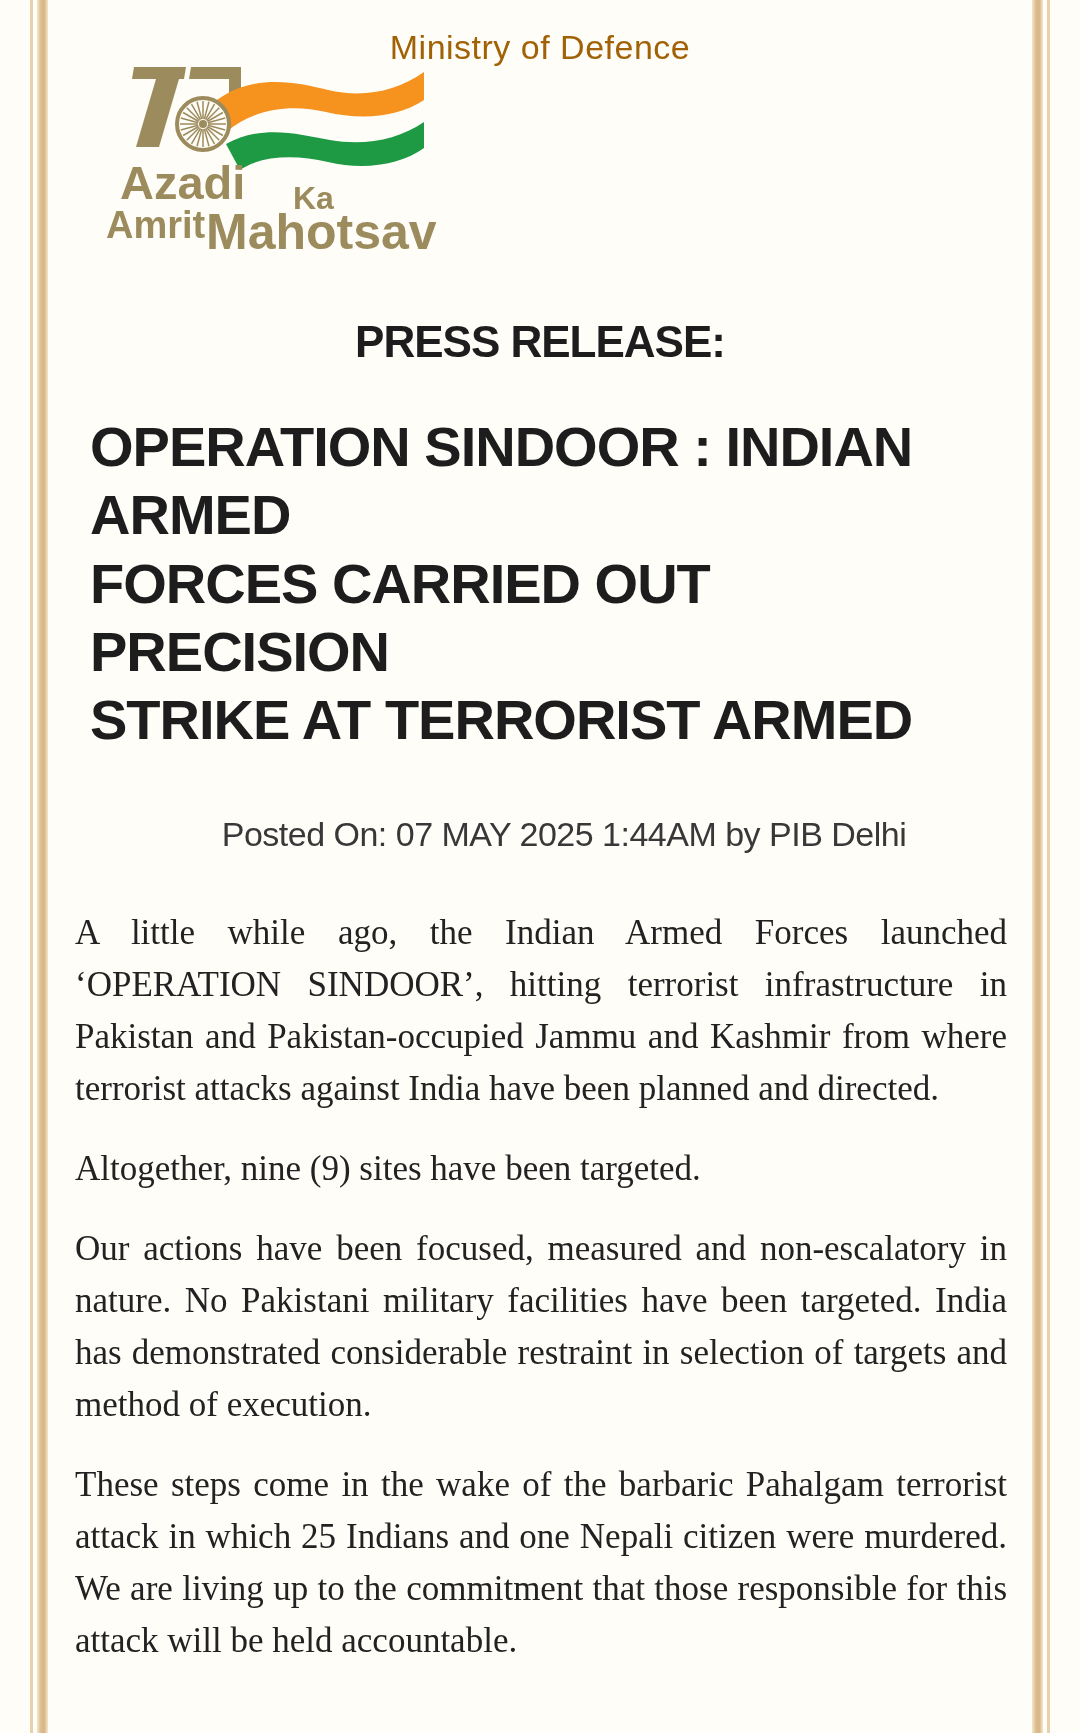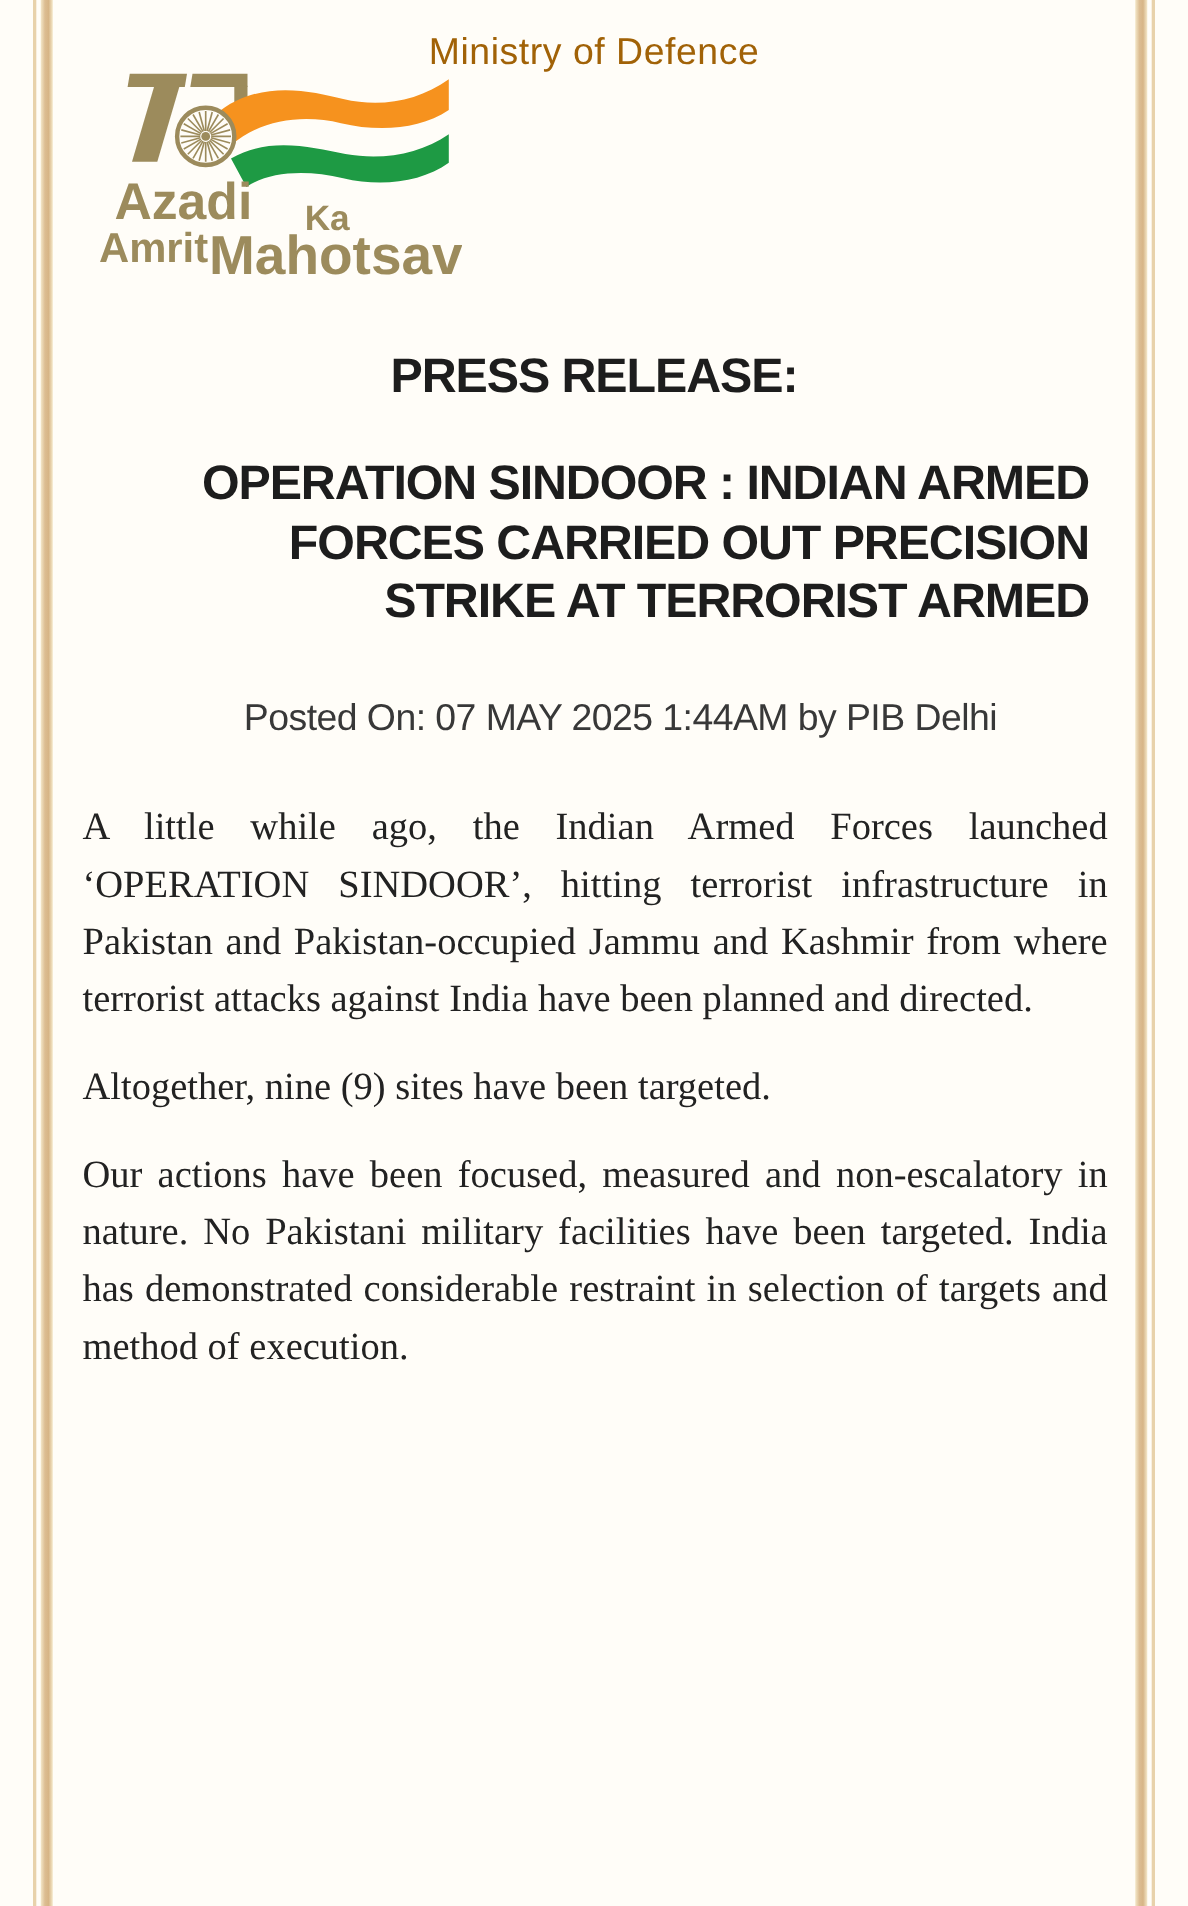--- a/index.html
+++ b/index.html
@@ -31,40 +31,40 @@
   .ministry {
     padding-top: 28px;
     text-align: center;
     font-size: 34px;
     color: #a16207;
     letter-spacing: 0.5px;
   }
 
   .logo-wrap {
     position: absolute;
-    left: 84px;
+    left: 100px;
     top: 52px;
     width: 336px;
     height: 205px;
   }
   .logo-wrap svg { display: block; width: 100%; height: 100%; }
   .logo-spacer { height: 250px; }
 
   .kicker {
     text-align: center;
     font-size: 44px;
     font-weight: bold;
     color: #1d1d1d;
     letter-spacing: -1px;
   }
   .title {
     margin: 46px auto 16px auto;
     max-width: 900px;
-    text-align: right;
-    font-size: 44px;
+    text-align: left;
+    font-size: 56px;
     font-weight: bold;
     color: #1d1d1d;
     letter-spacing: -1px;
     line-height: 1.22;
   }
   .title .tline { display: block; }
 
   .posted {
     margin-top: 60px;
     text-align: center;
@@ -164,15 +164,16 @@
     <span class="tline">FORCES CARRIED OUT PRECISION</span>
     <span class="tline">STRIKE AT TERRORIST ARMED</span>
   </h1>
 
   <div class="posted">Posted On: 07 MAY 2025 1:44AM by PIB Delhi</div>
 
   <div class="body-text">
     <p>A little while ago, the Indian Armed Forces launched ‘OPERATION SINDOOR’, hitting terrorist infrastructure in Pakistan and Pakistan-occupied Jammu and Kashmir from where terrorist attacks against India have been planned and directed.</p>
     <p>Altogether, nine (9) sites have been targeted.</p>
     <p>Our actions have been focused, measured and non-escalatory in nature. No Pakistani military facilities have been targeted. India has demonstrated considerable restraint in selection of targets and method of execution.</p>
+    <p>These steps come in the wake of the barbaric Pahalgam terrorist attack in which 25 Indians and one Nepali citizen were murdered. We are living up to the commitment that those responsible for this attack will be held accountable.</p>
   </div>
 
 </div>
 
 </body></html>

